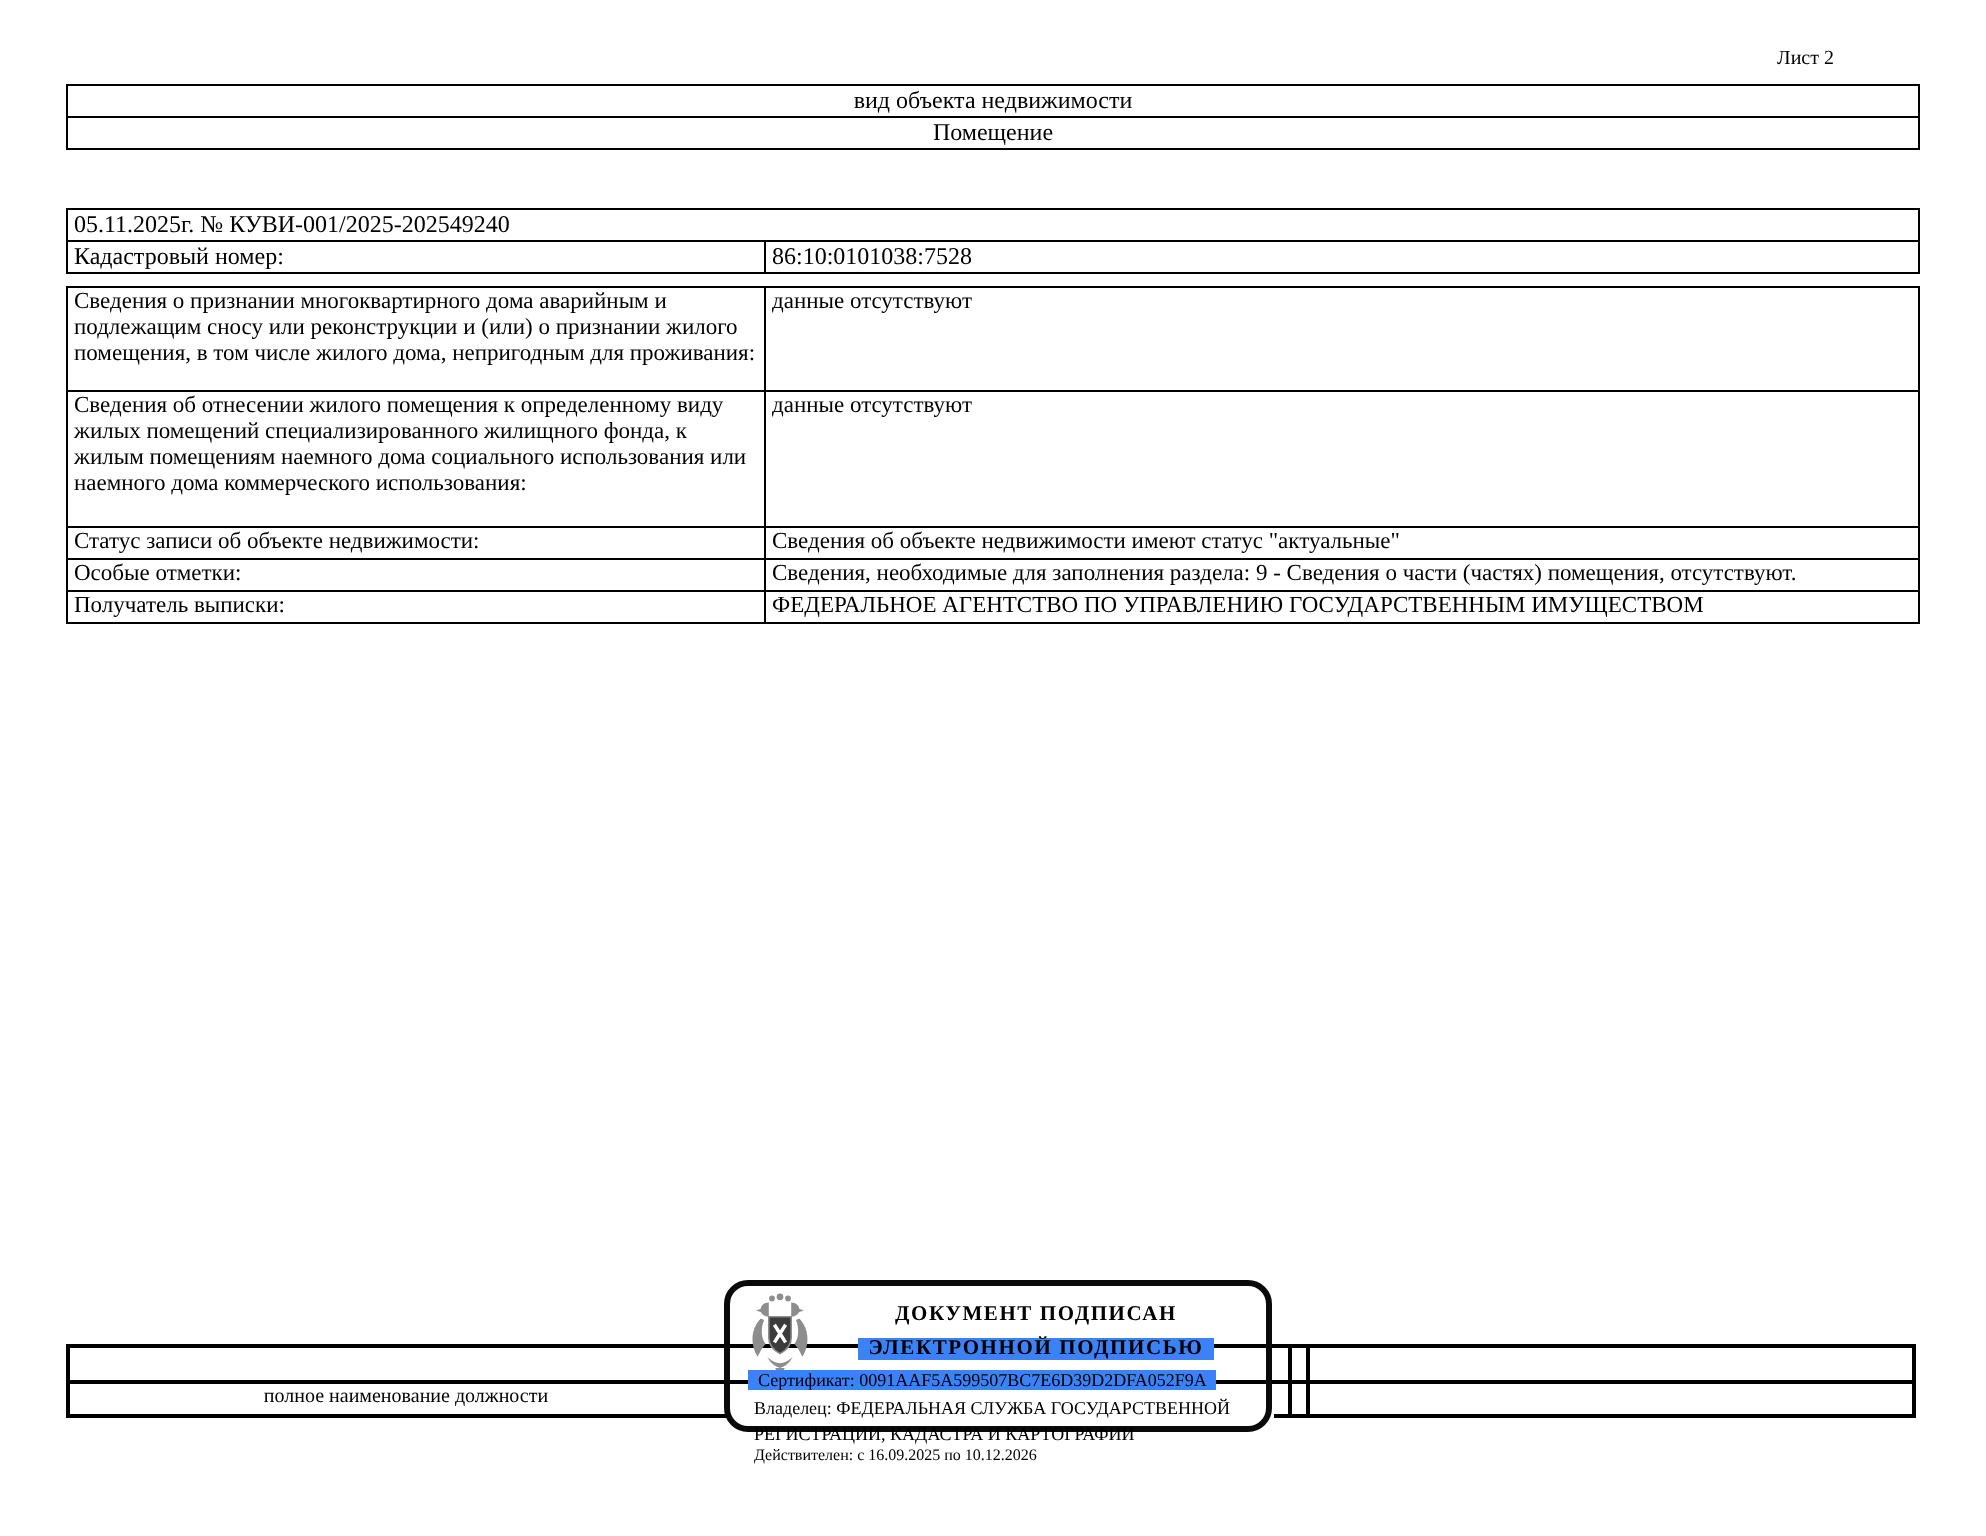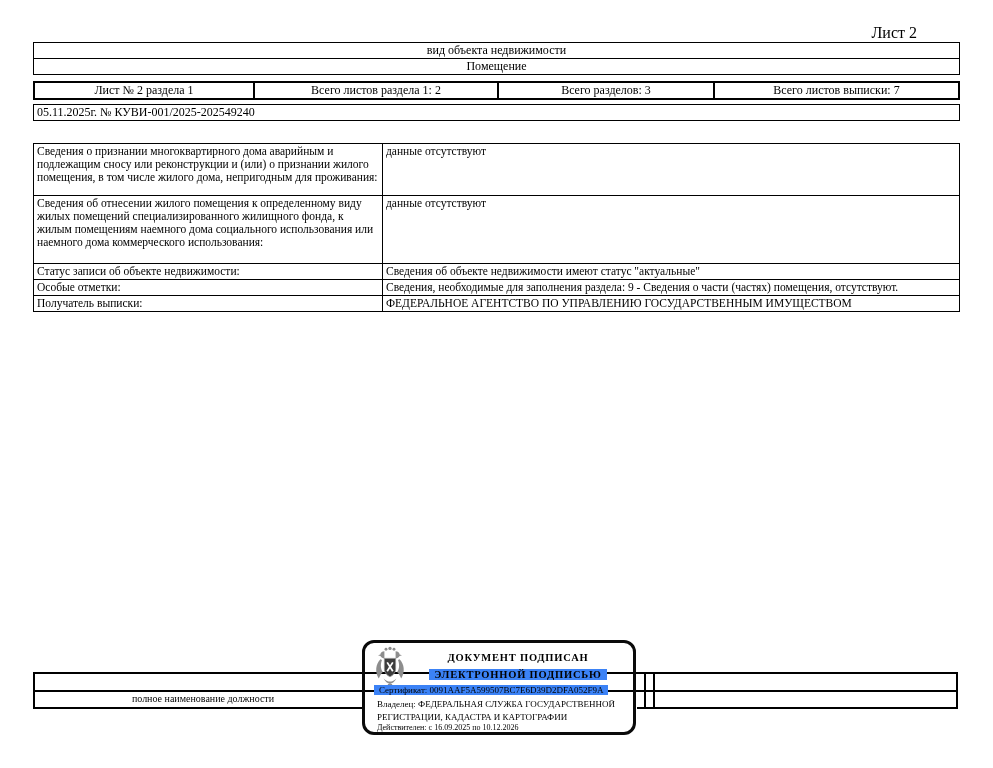--- a/index.html
+++ b/index.html
@@ -6,21 +6,21 @@
   body{
     width:993px;height:768px;overflow:hidden;position:relative;
     background:#ffffff;color:#000;
     font-family:"Liberation Serif","DejaVu Serif",serif;
   }
   .page{position:absolute;inset:0;}
 
   
   #sheet-label{
     position:absolute;top:24px;left:33px;width:884px;
-    text-align:right;font-size:16px;
+    text-align:right;font-size:10px;
   }
 
   
   table{border-collapse:collapse;table-layout:fixed;position:absolute;left:33px;width:927px;}
   td{padding:0;overflow:hidden;}
 
   
   #t1 {top:42px;}
   #t1 td{border:1px solid #000;height:14px;text-align:center;font-size:12px;}
 
@@ -59,21 +59,21 @@
 
   .footer-caption{
     position:absolute;font-size:10px;line-height:15px;
     text-align:center;z-index:1;
   }
   #caption-position{left:33px;top:691px;width:340px;}
   #caption-name{left:653px;top:691px;width:303px;}
 
   
   #stamp{
-    position:absolute;left:362px;top:640px;width:274px;height:95px;
+    position:absolute;left:362px;top:640px;width:274px;height:76px;
     border:3px solid #0a0a0a;border-radius:12px;box-sizing:border-box;
     background:transparent;z-index:2;
   }
   #stamp .title{
     position:absolute;left:42px;right:4px;text-align:center;
     font-size:10.5px;font-weight:bold;letter-spacing:0.8px;white-space:nowrap;
   }
   #stamp-title1{top:9px;}
   #stamp-title2{top:26px;}
   .wbg{background:#3b82f6;padding:0 5px;}
@@ -93,45 +93,33 @@
     <tbody>
         <tr>
       <td>вид объекта недвижимости</td>
     </tr>
     <tr>
       <td>Помещение</td>
     </tr>
   </tbody>
     </table>
 
-  <table id="t2">
-    <colgroup>
-        <col style="width:220px">
-        <col style="width:244px">
-        <col style="width:216px">
-        <col>
-      </colgroup>
-    <tbody>
-        <tr>
-      <td>Лист № 2 раздела 1</td>
-      <td>Всего листов раздела 1: 2</td>
-      <td>Всего разделов: 3</td>
-      <td>Всего листов выписки: 7</td>
-    </tr>
-  </tbody>
-    </table>
 
   <table id="t3">
     <colgroup>
         <col class="colLabel">
         <col>
       </colgroup>
     <tbody>
         <tr>
       <td colspan="2">05.11.2025г. № КУВИ-001/2025-202549240</td>
+    </tr>
+    <tr>
+      <td>Кадастровый номер:</td>
+      <td>86:10:0101038:7528</td>
     </tr>
   </tbody>
     </table>
 
   <table id="t4">
     <colgroup>
         <col class="colLabel">
         <col>
       </colgroup>
     <tbody>

